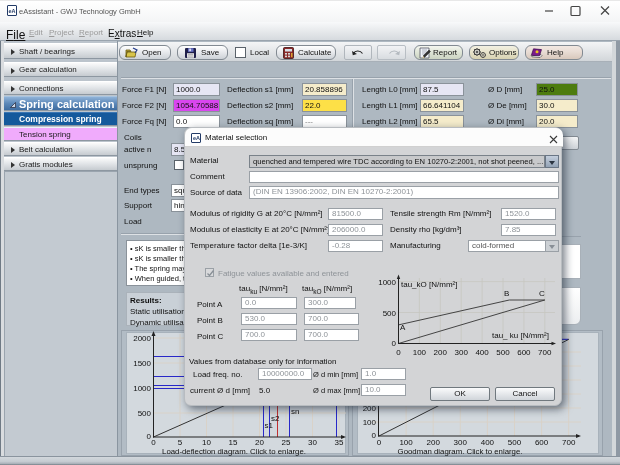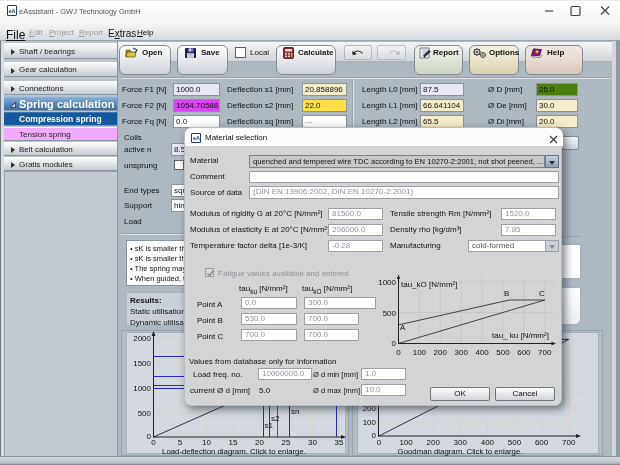--- a/index.html
+++ b/index.html
@@ -79,21 +79,21 @@
     </div>
   <div class="abs" style="left:4px;top:171px;width:114px;height:285px;background:#c3cad1;border-top:1px solid #9aa4ae;border-left:1px solid #9aa4ae;"></div>
 </div>
 
 <div class="abs" style="left:117px;top:41px;width:1px;height:415px;background:#8a95a0;"></div>
 <div class="abs" style="left:118px;top:41px;width:494px;height:415px;background:#aeb8c1;"></div>
 
 <div class="abs" style="left:118px;top:42px;width:494px;height:20px;background:linear-gradient(#f4f5f6,#d2d6da);border-bottom:1px solid #a8b0b8;"></div>
 <div id="toolbar">
   <style>
-  .tbtn { position:absolute; top:45px; height:30px; background:linear-gradient(#ffffff,#e9ebee 45%,#cdd2d7); border:1px solid #828a92; border-radius:6px; font-size:8px; line-height:13px;font-weight:bold; }
+  .tbtn { position:absolute; top:45px; height:15px; background:linear-gradient(#ffffff,#e9ebee 45%,#cdd2d7); border:1px solid #828a92; border-radius:6px; font-size:8px; line-height:13px; }
   .tbtn span { position:absolute; top:0; white-space:nowrap; }
   </style>
   <div class="tbtn" style="left:119px;width:52px;">
       <span style="left:22px;">Open</span>
     <svg style="position:absolute;left:5px;top:1px" width="14" height="12" viewBox="0 0 14 12">
       <path d="M1 10 L2 5 L11 5 L10 10 Z" fill="#d8c44a" stroke="#6a5a10" stroke-width="0.8"></path>
       <path d="M1 10 L1 3 L5 3 L6 4.5 L2 4.5 Z" fill="#b8a43a" stroke="#6a5a10" stroke-width="0.8"></path>
       <path d="M8 1 L12 3 L10 6" fill="none" stroke="#223a8a" stroke-width="1.2"></path>
     </svg>
     </div>
@@ -395,21 +395,21 @@
   <div class="abs" style="left:20px;top:140px;width:9px;height:9px;background:#d8d9db;border:1px solid #9aa0a6;">
     <svg width="9" height="9" viewBox="0 0 9 9">
         <path d="M1.5 4.5 L3.5 6.5 L7.5 1.5" fill="none" stroke="#888f96" stroke-width="1.3"></path>
       </svg>
   </div>
   <div class="dl" style="left:33px;top:141px;color:#8e9398;">Fatigue values available and entered</div>
   <div class="dl" style="left:54px;top:156px;">tau<sub style="font-size:6.5px">ku</sub> [N/mm²]</div>
   <div class="dl" style="left:117px;top:156px;">tau<sub style="font-size:6.5px">kO</sub> [N/mm²]</div>
   <div class="dl" style="left:12px;top:172px;">Point A</div>
   <div class="di" style="left:56px;top:169px;width:56px;height:12px;">0.0</div>
-  <div class="di" style="left:119px;top:169px;width:72px;height:12px;">300.0</div>
+  <div class="di" style="left:119px;top:169px;width:52px;height:12px;">300.0</div>
   <div class="dl" style="left:12px;top:188px;">Point B</div>
   <div class="di" style="left:56px;top:185px;width:56px;height:12px;">530.0</div>
   <div class="di" style="left:119px;top:185px;width:55px;height:12px;">700.0</div>
   <div class="dl" style="left:12px;top:204px;">Point C</div>
   <div class="di" style="left:56px;top:201px;width:56px;height:12px;">700.0</div>
   <div class="di" style="left:119px;top:201px;width:55px;height:12px;">700.0</div>
 
   <svg class="abs" style="left:190px;top:146px;" width="184" height="84" viewBox="0 0 184 84">
     <g stroke="#c6c6c0" stroke-width="0.8">
       <line x1="24" y1="7.6" x2="180" y2="7.6"></line>

